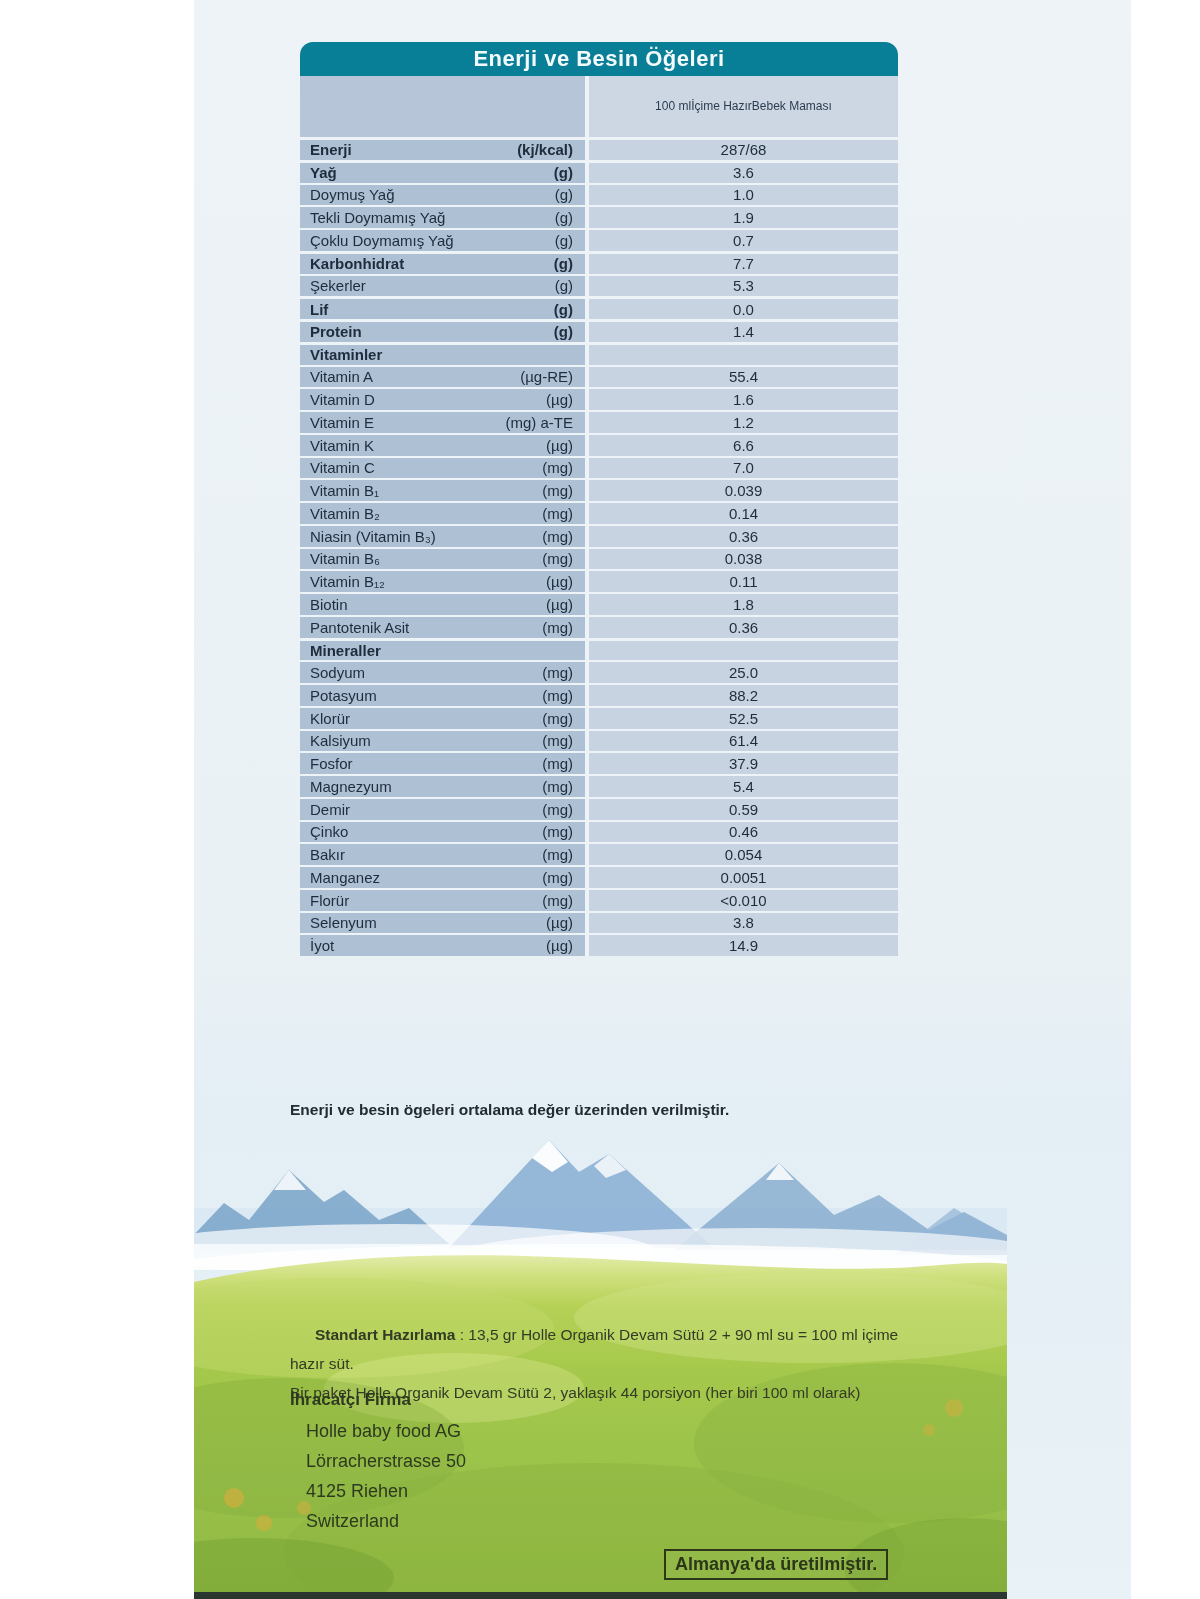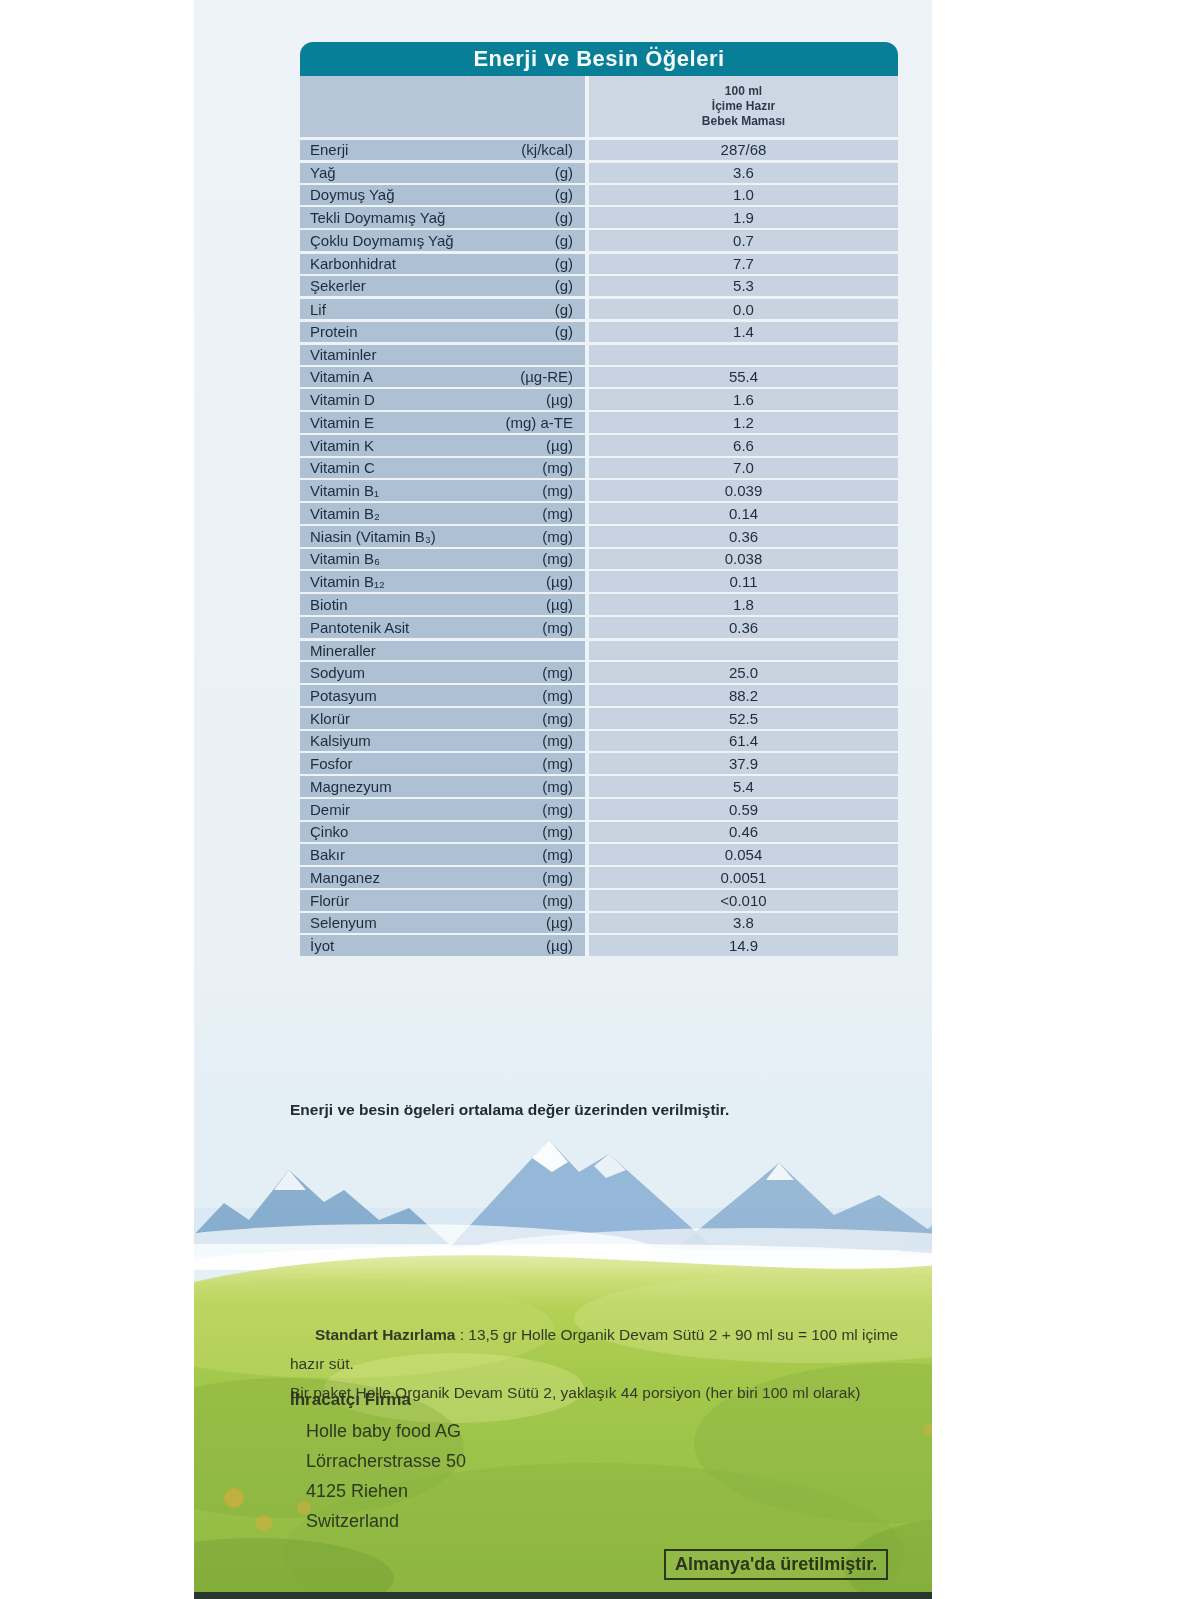--- a/index.html
+++ b/index.html
@@ -13,45 +13,45 @@
     --lowerText:#333a25;
     --exporterText:#2e3a20;
   }
   html,body{margin:0;padding:0;}
   body{
     width:1200px;height:1599px;background:#ffffff;position:relative;
     font-family:"Liberation Sans","DejaVu Sans",sans-serif;
     -webkit-font-smoothing:antialiased;
   }
   .strip{
-    position:absolute;left:194px;top:0;width:738px;height:1599px;
+    position:absolute;left:194px;top:0;width:937px;height:1599px;
     background:linear-gradient(180deg,#edf3f6 0%,#eaf1f5 60%,#e3eef5 70%,#e9f2f6 100%);
     overflow:hidden;
   }
   
   .ntable{position:absolute;left:106px;top:42px;width:598px;color:var(--tableText);}
   .t-header{
     height:34px;background:var(--teal);border-radius:13px 13px 0 0;
     color:#f4fafb;font-size:22px;font-weight:600;letter-spacing:.5px;
     display:flex;align-items:center;justify-content:center;
   }
   .t-sub{display:flex;height:61px;}
   .t-sub .sc-left{width:285px;background:var(--subL);}
   .t-sub .sc-right{
     flex:1;background:var(--subR);border-left:4px solid var(--sep);
-    display:flex;flex-direction:column;align-items:center;justify-content:center;
-    font-size:12px;font-weight:700;line-height:15px;color:#2c3c50;text-align:center;
+    display:flex;flex-direction:row;align-items:center;justify-content:center;
+    font-size:12px;font-weight:400;line-height:15px;color:#2c3c50;text-align:center;
   }
   .t-row{display:flex;height:22.76px;box-sizing:border-box;border-top:2px solid var(--sep);}
   .t-row.group{border-top-width:3px;}
   .t-row .cell-left{
     width:285px;background:var(--cellL);display:flex;align-items:center;
     padding:0 12px 0 10px;box-sizing:border-box;font-size:15px;font-weight:500;
   }
-  .t-row.group .cell-left{font-weight:400;}
+  .t-row.group .cell-left{font-weight:700;}
   .t-row .cell-left .lab{flex:1;text-align:left;white-space:nowrap;}
   .t-row .cell-left .unit{text-align:right;white-space:nowrap;}
   .t-row .cell-right{
     flex:1;background:var(--cellR);border-left:4px solid var(--sep);
     display:flex;align-items:center;justify-content:center;
     font-size:15px;font-weight:500;
   }
   
   .footnote{
     position:absolute;left:96px;top:1101px;width:620px;

